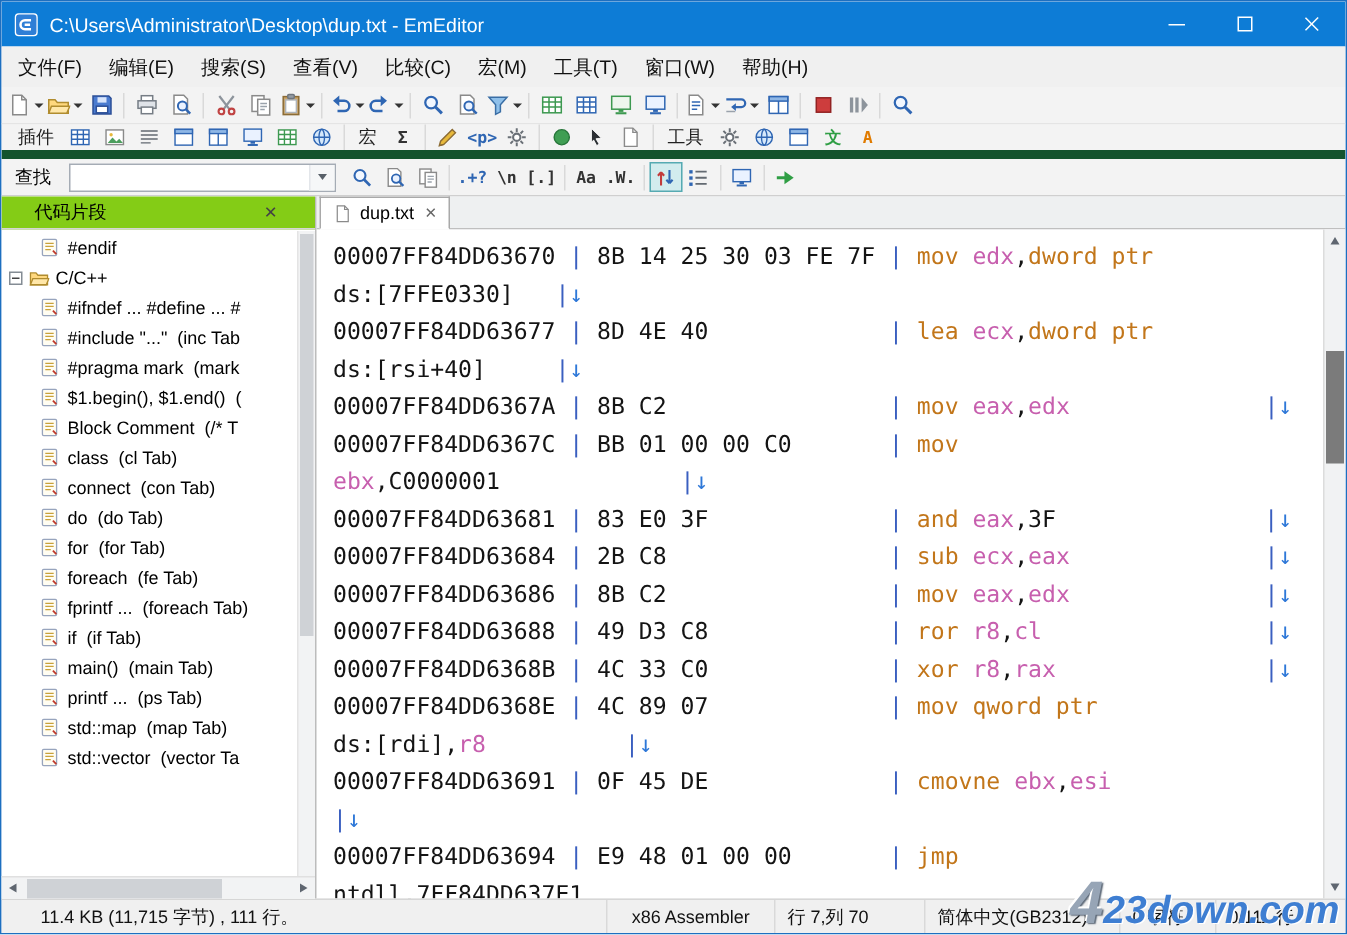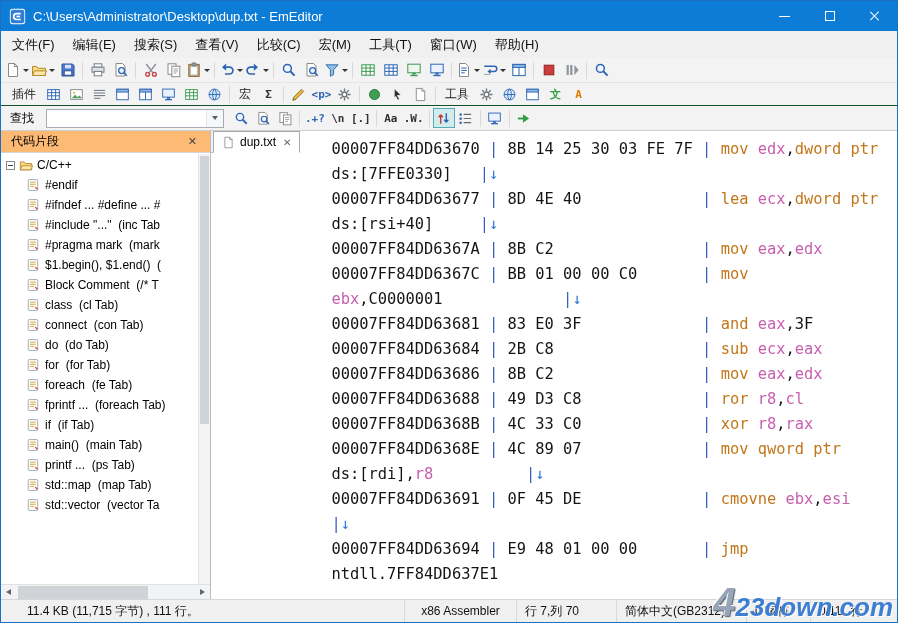--- a/index.html
+++ b/index.html
@@ -21,21 +21,21 @@
   .ic-close::before { transform: rotate(45deg); }
   .ic-close::after  { transform: rotate(-45deg); }
 
   
   .menubar { flex: 0 0 27px; height: 27px; background: #f0f0f0; display: flex; align-items: center; font-size: 13px; color: #111; padding-left: 2px; }
   .menu-item { padding: 5px 9px; white-space: nowrap; }
 
   
   .toolbar { background: #f3f3f3; display: flex; align-items: center; }
   .tb1 { flex: 0 0 25px; height: 25px; padding-left: 3px; border-bottom: 1px solid #e4e4e4; }
-  .tb2 { flex: 0 0 23px; height: 23px; padding-left: 5px; border-bottom: 1px solid #14532d; }
+  .tb2 { flex: 0 0 23px; height: 23px; padding-left: 5px; border-bottom: 6px solid #14532d; }
   .tbi { height: 22px; min-width: 23px; padding: 0 1px; display: flex; align-items: center; justify-content: center; }
   .tbi svg { width: 16px; height: 16px; display: block; }
   .tb2 .tbi svg { width: 15px; height: 15px; }
   .svg-wrap { display: flex; }
   .caret { width: 0; height: 0; border-left: 3px solid transparent; border-right: 3px solid transparent; border-top: 3.5px solid #333; margin-left: 2px; }
   .tbsep { width: 1px; height: 17px; background: #d9d9d9; margin: 0 3px; flex: 0 0 1px; }
   .tblabel { font-size: 12px; color: #222; margin: 0 6px; white-space: nowrap; }
   .tbtext { font-size: 11px; font-weight: bold; font-family: "DejaVu Sans Mono", "Liberation Mono", monospace; white-space: pre; }
 
   
@@ -45,40 +45,40 @@
   .combo-btn { width: 17px; height: 17px; display: flex; align-items: center; justify-content: center; border-left: 1px solid #e3e6ea; background: #f6f7f8; }
   .combo-caret { width: 0; height: 0; border-left: 3.5px solid transparent; border-right: 3.5px solid transparent; border-top: 4px solid #596069; }
   .find-buttons { display: flex; align-items: center; }
   .fbtn { height: 20px; min-width: 22px; display: flex; align-items: center; justify-content: center; padding: 0 2px; }
   .fbtn svg { width: 15px; height: 15px; display: block; }
   .fbtn.active { background: #d2ecee; border: 1px solid #56aab2; }
 
   
   .main { flex: 1; display: flex; min-height: 0; }
   .sidepanel { flex: 0 0 210px; width: 210px; border-right: 1px solid #bcbcbc; display: flex; flex-direction: column; background: #fff; position: relative; }
-  .panel-header { flex: 0 0 22px; height: 22px; background: #fdba74; border-bottom: 1px solid #d5d5d5; display: flex; align-items: center; font-size: 12px; padding: 0 10px; }
+  .panel-header { flex: 0 0 22px; height: 22px; background: #84cc16; border-bottom: 1px solid #d5d5d5; display: flex; align-items: center; font-size: 12px; padding: 0 22px; }
   .panel-close { margin-left: auto; font-size: 11px; color: #444; padding: 0 3px; }
   .tree { flex: 1; overflow: hidden; padding-top: 2px; }
   .tree-row { height: 20px; display: flex; align-items: center; font-size: 12px; white-space: pre; }
   .tree-row.folder { padding-left: 5px; gap: 4px; }
   .tree-row.item { padding-left: 25px; gap: 5px; }
   .expander { width: 9px; height: 9px; border: 1px solid #848c94; background: #fff linear-gradient(#444,#444) center / 5px 1px no-repeat; flex: 0 0 9px; }
   .tree-icon { width: 14px; height: 14px; flex: 0 0 14px; }
   .tree-icon svg { width: 14px; height: 14px; display: block; }
   .tree-vscroll { position: absolute; right: 0; top: 23px; bottom: 15px; width: 12px; background: #f2f3f4; border-left: 1px solid #e4e4e4; }
   .tree-vscroll .thumb { position: absolute; left: 1px; right: 1px; top: 2px; height: 268px; background: #cfd2d6; }
   .tree-hscroll { flex: 0 0 15px; height: 15px; background: #f2f3f4; display: flex; align-items: center; border-top: 1px solid #e0e0e0; }
   .hs-btn { width: 15px; height: 15px; display: flex; align-items: center; justify-content: center; }
   .tri-left  { width: 0; height: 0; border-top: 3.5px solid transparent; border-bottom: 3.5px solid transparent; border-right: 5px solid #5f6670; }
   .tri-right { width: 0; height: 0; border-top: 3.5px solid transparent; border-bottom: 3.5px solid transparent; border-left: 5px solid #5f6670; }
   .hs-track { flex: 1; height: 15px; position: relative; }
   .hs-thumb { position: absolute; top: 1px; bottom: 1px; left: 2px; width: 130px; background: #cfd2d6; }
 
   
-  .editor { flex: 1; display: flex; flex-direction: row; min-width: 0; gap: 20px; }
+  .editor { flex: 1; display: flex; flex-direction: column; min-width: 0; }
   .tabbar { flex: 0 0 22px; height: 22px; background: #eef0f1; border-bottom: 1px solid #bfbfbf; display: flex; align-items: flex-end; padding-left: 2px; }
   .tab { height: 22px; margin-bottom: -1px; display: flex; align-items: center; background: #fff; border: 1px solid #a9a9a9; border-bottom: 1px solid #fff; padding: 0 8px; font-size: 12px; gap: 5px; position: relative; z-index: 2; }
   .tab-icon svg { width: 13px; height: 13px; display: block; }
   .tab-close { font-size: 10px; color: #666; margin-left: 2px; }
   .editor-body { flex: 1; display: flex; min-height: 0; background: #fff; }
   .text { flex: 1; overflow: hidden; padding: 6px 0 0 11px; font-family: "DejaVu Sans Mono", "Liberation Mono", monospace; font-size: 15.4px; }
   .erow { height: 25px; line-height: 25px; white-space: pre; }
   .tk-t { color: #141414; }
   .tk-p { color: #3a5fc0; }
   .tk-m { color: #c2761a; }
@@ -604,29 +604,29 @@
   </div>
 
   <div class="main">
 
     <div class="sidepanel">
       <div class="panel-header">
         <span>代码片段</span>
         <span class="panel-close">✕</span>
       </div>
       <div class="tree">
+          <div class="tree-row item"><span class="tree-icon"><svg viewBox="0 0 16 16">
+                <rect x="2.6" y="1.8" width="10.8" height="12.4" rx="1" fill="#fffdf2" stroke="#97a4bd"></rect>
+                <path d="M4.8 4.8h6.4M4.8 7.2h6.4M4.8 9.6h4.2" stroke="#c9a23a"></path>
+                <path d="M10.6 10.4l2.6 2.6" stroke="#c0392b" stroke-width="1.4"></path>
+              </svg></span><span>#endif</span></div>
           <div class="tree-row folder"><span class="expander"></span><span class="tree-icon"><svg viewBox="0 0 16 16">
                 <path d="M1.5 4.5h4.2l1.5 1.8h7.3v7.2H1.5z" fill="#ffd87e" stroke="#b08c2f"></path>
                 <path d="M1.5 13.5l1.8-4.6h12.2l-2 4.6z" fill="#ffe7a9" stroke="#b08c2f"></path>
               </svg></span><span>C/C++</span></div>
-          <div class="tree-row item"><span class="tree-icon"><svg viewBox="0 0 16 16">
-                <rect x="2.6" y="1.8" width="10.8" height="12.4" rx="1" fill="#fffdf2" stroke="#97a4bd"></rect>
-                <path d="M4.8 4.8h6.4M4.8 7.2h6.4M4.8 9.6h4.2" stroke="#c9a23a"></path>
-                <path d="M10.6 10.4l2.6 2.6" stroke="#c0392b" stroke-width="1.4"></path>
-              </svg></span><span>#endif</span></div>
           <div class="tree-row item"><span class="tree-icon"><svg viewBox="0 0 16 16">
                 <rect x="2.6" y="1.8" width="10.8" height="12.4" rx="1" fill="#fffdf2" stroke="#97a4bd"></rect>
                 <path d="M4.8 4.8h6.4M4.8 7.2h6.4M4.8 9.6h4.2" stroke="#c9a23a"></path>
                 <path d="M10.6 10.4l2.6 2.6" stroke="#c0392b" stroke-width="1.4"></path>
               </svg></span><span>#ifndef ... #define ... #</span></div>
           <div class="tree-row item"><span class="tree-icon"><svg viewBox="0 0 16 16">
                 <rect x="2.6" y="1.8" width="10.8" height="12.4" rx="1" fill="#fffdf2" stroke="#97a4bd"></rect>
                 <path d="M4.8 4.8h6.4M4.8 7.2h6.4M4.8 9.6h4.2" stroke="#c9a23a"></path>
                 <path d="M10.6 10.4l2.6 2.6" stroke="#c0392b" stroke-width="1.4"></path>
               </svg></span><span>#include "..."  (inc Tab</span></div>

